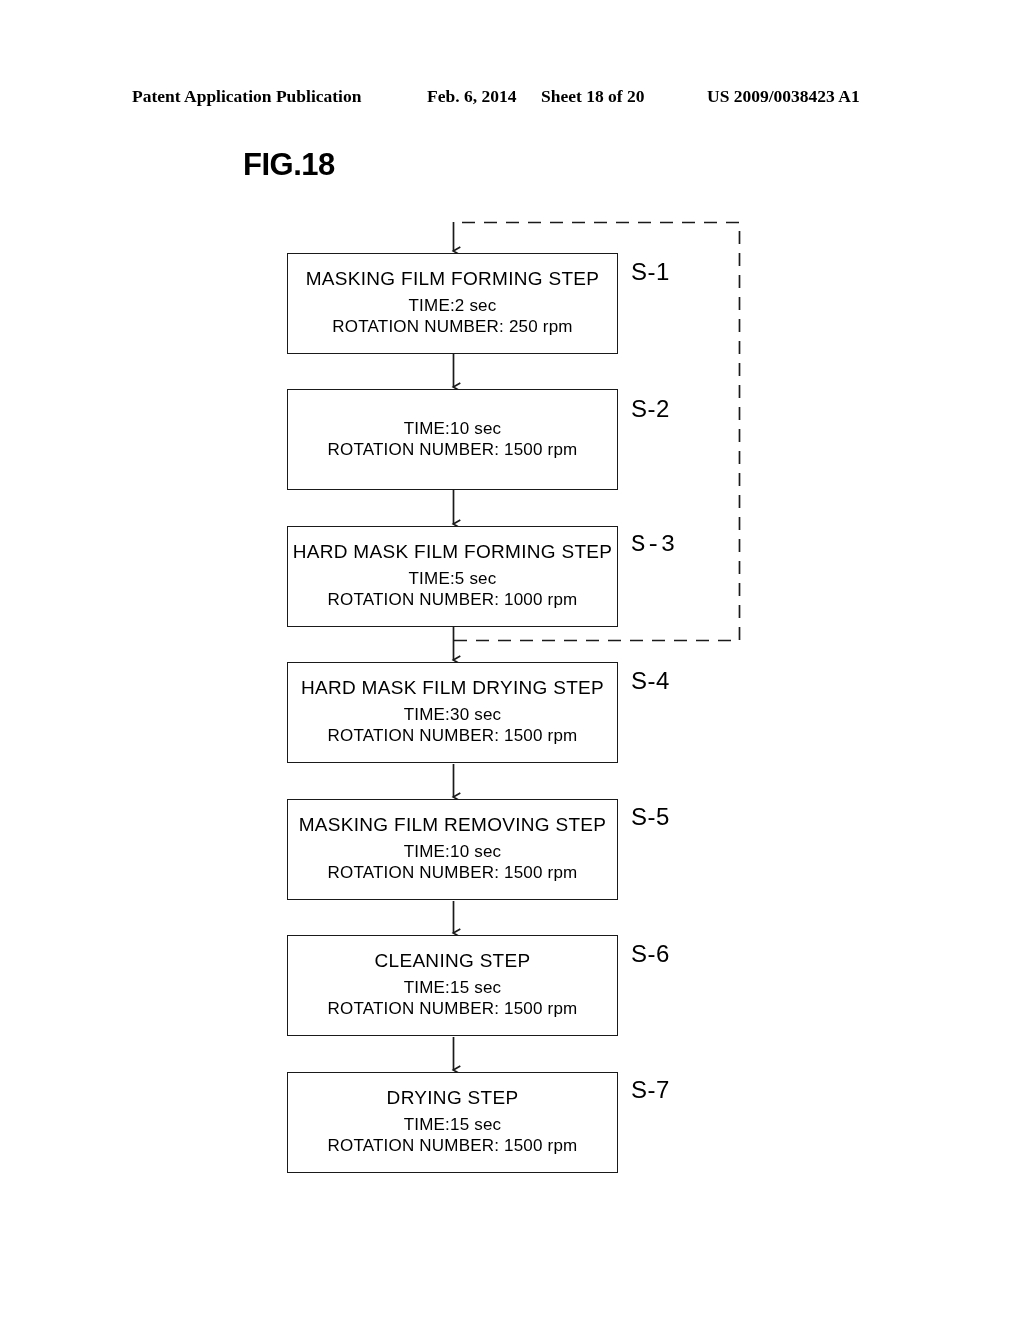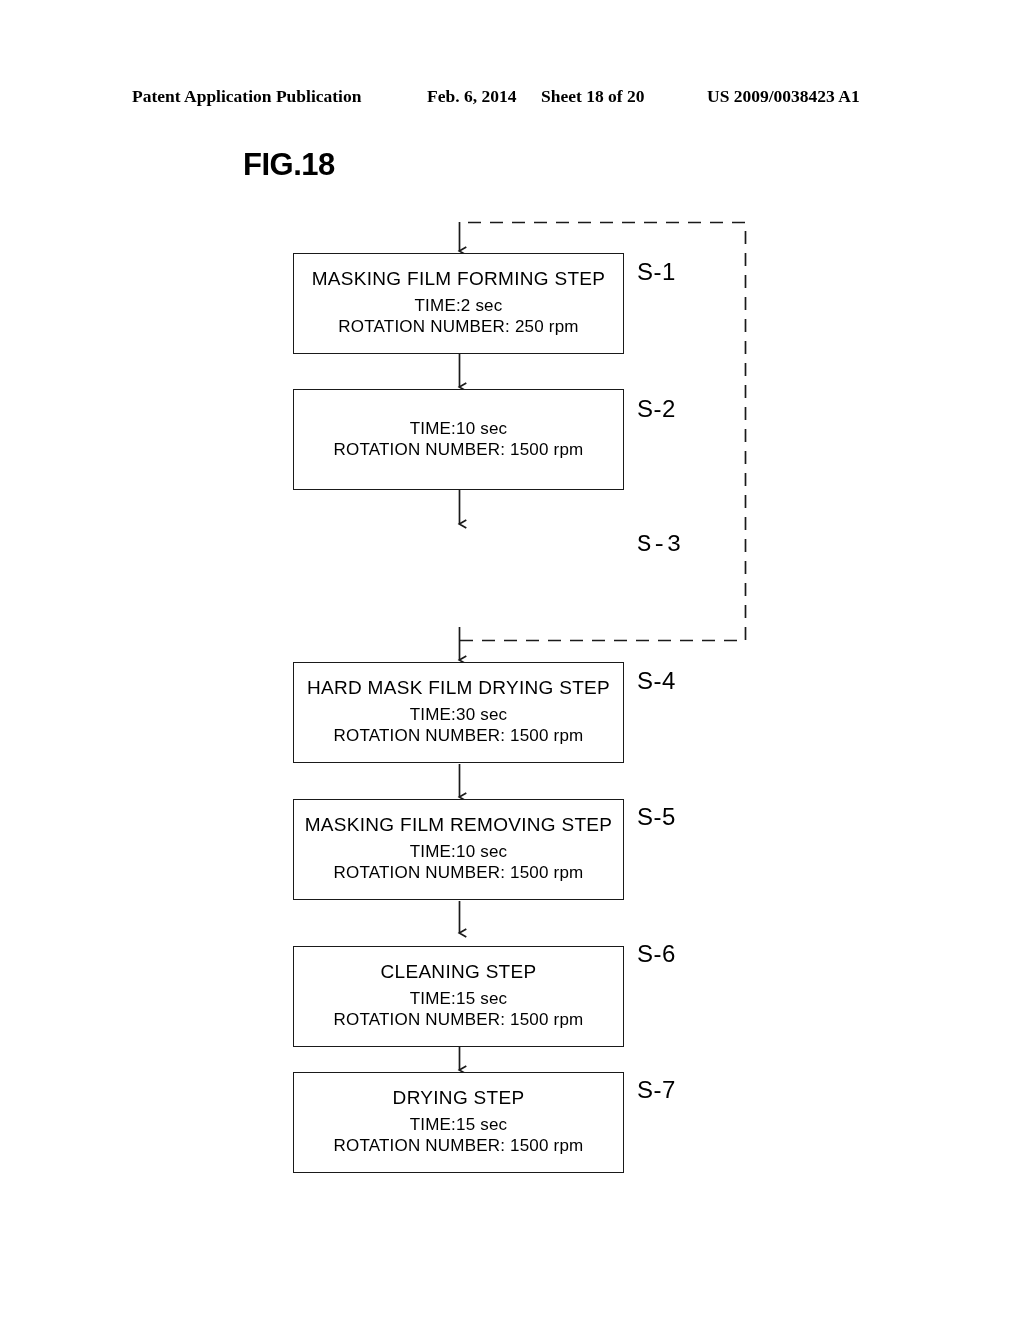--- a/index.html
+++ b/index.html
@@ -56,21 +56,21 @@
     top: 147px;
     font-family: "Liberation Sans", sans-serif;
     font-weight: bold;
     font-size: 31px;
     letter-spacing: -0.5px;
   }
 
   
   .flow {
     position: absolute;
-    left: 10px;
+    left: 4px;
     top: 0;
     width: 938px;
     height: 1320px;
   }
   .flow-svg {
     position: absolute;
     left: 0;
     top: 0;
   }
 
@@ -109,21 +109,21 @@
     font-size: 24px;
     letter-spacing: 0.5px;
     white-space: nowrap;
   }
 
   .b1 { top: 253px; }
   .b2 { top: 389px; }
   .b3 { top: 526px; }
   .b4 { top: 662px; }
   .b5 { top: 799px; }
-  .b6 { top: 935px; margin-top: 11px; }
+  .b6 { top: 935px; }
   .b7 { top: 1072px; }
 
   .l1 { top: 258px; }
   .l2 { top: 395px; }
   .l3 { top: 531px; font-family: Liberation Mono, monospace; }
   .l4 { top: 667px; }
   .l5 { top: 803px; }
   .l6 { top: 940px; }
   .l7 { top: 1076px; }
 </style>
@@ -174,20 +174,25 @@
     <div class="step-line">ROTATION NUMBER: 250 rpm</div>
   </div>
   <div class="step-label l1">S-1</div>
 
   <div class="step-box b2">
     <div class="step-line">TIME:10 sec</div>
     <div class="step-line">ROTATION NUMBER: 1500 rpm</div>
   </div>
   <div class="step-label l2">S-2</div>
 
+  <div class="step-box b3">
+    <div class="step-title">HARD MASK FILM FORMING STEP</div>
+    <div class="step-line">TIME:5 sec</div>
+    <div class="step-line">ROTATION NUMBER: 1000 rpm</div>
+  </div>
   <div class="step-label l3">S-3</div>
 
   <div class="step-box b4">
     <div class="step-title">HARD MASK FILM DRYING STEP</div>
     <div class="step-line">TIME:30 sec</div>
     <div class="step-line">ROTATION NUMBER: 1500 rpm</div>
   </div>
   <div class="step-label l4">S-4</div>
 
   <div class="step-box b5">

